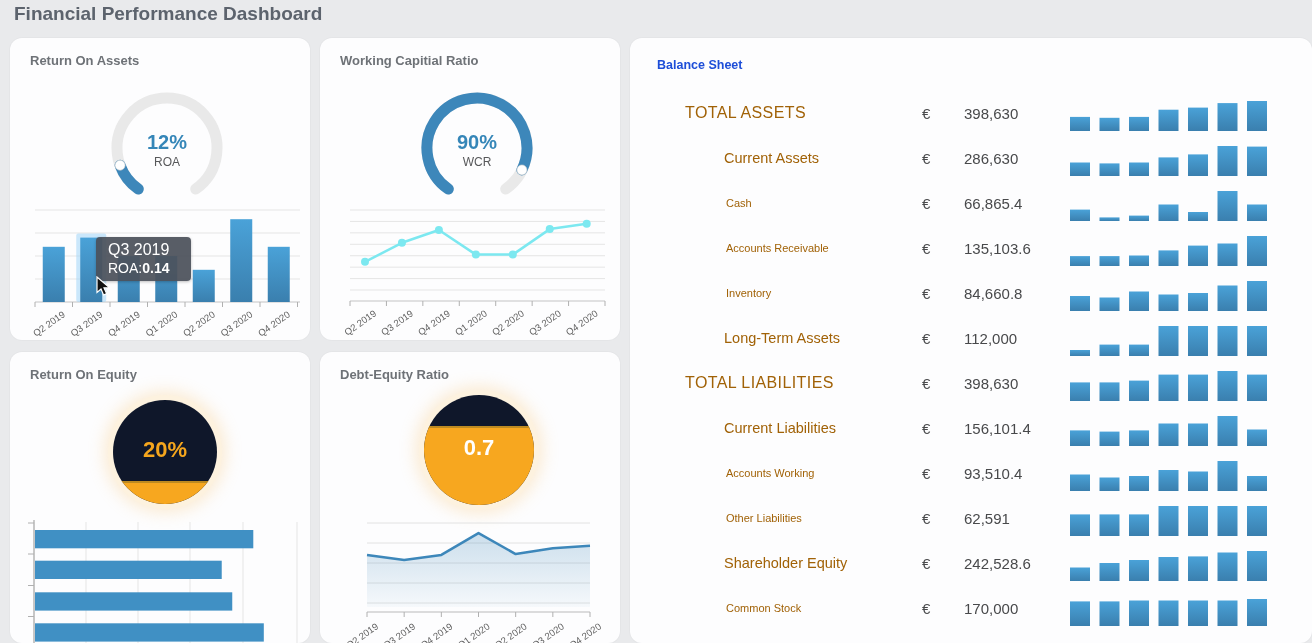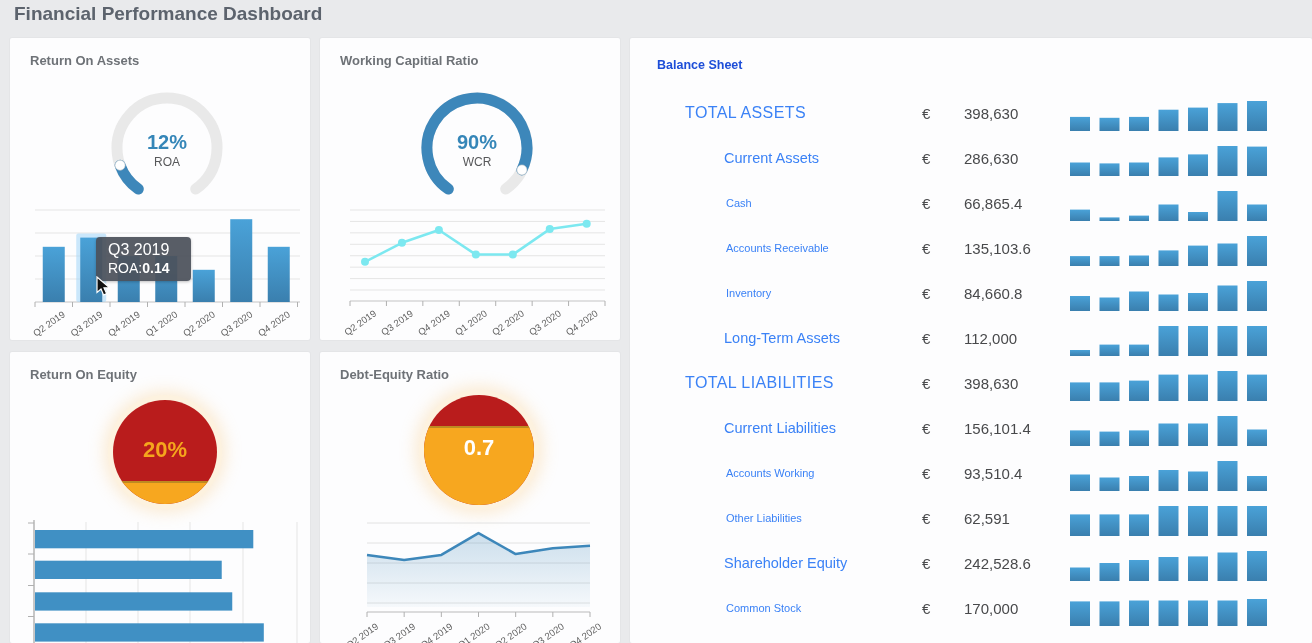--- a/index.html
+++ b/index.html
@@ -1,50 +1,50 @@
 <!DOCTYPE html>
 <html><head>
 <meta charset="utf-8">
 <style>
   html,body{margin:0;padding:0;width:1312px;height:643px;overflow:hidden;
     background:#e9eaec;font-family:"Liberation Sans",sans-serif;}
   .page{position:relative;width:1203px;height:643px;}
   .page-title{position:absolute;left:14px;top:3px;font-size:19px;font-weight:bold;color:#5c636d;margin:0;}
-  .panel{position:absolute;background:#fdfdfe;border-radius:2px;box-shadow:0 0 0 1px rgba(0,0,0,0.02);}
+  .panel{position:absolute;background:#fdfdfe;border-radius:12px;box-shadow:0 0 0 1px rgba(0,0,0,0.02);}
   .p1{left:10px;top:38px;width:300px;height:302px;}
   .p2{left:320px;top:38px;width:300px;height:302px;}
   .p3{left:10px;top:352px;width:300px;height:291px;}
   .p4{left:320px;top:352px;width:300px;height:291px;}
   .p5{left:630px;top:38px;width:682px;height:605px;}
   .panel-title{position:absolute;left:20px;top:15px;margin:0;font-size:13px;font-weight:bold;color:#6e7277;}
   .p5 .panel-title{left:27px;top:20px;font-size:12.5px;color:#1d4ed8;}
   .gauge-svg{position:absolute;left:82px;top:45px;}
   .chart-svg{position:absolute;left:0;top:160px;}
   .chart-svg.low{top:168px;}
   .xlab{font-size:9.5px;fill:#5f5f5f;}
   
-  .liquid{position:absolute;border-radius:50%;background:#b91c1c;overflow:hidden;
+  .liquid{position:absolute;border-radius:50%;background:#0f172a;overflow:hidden;
     box-shadow:0 0 0 5px #fdf2df,0 0 16px 9px rgba(247,190,100,0.28);}
   .liquid .fill{position:absolute;left:0;right:0;bottom:0;background:#f7a71f;border-top:2px solid #bd8a21;}
   .liquid .val{position:absolute;left:0;width:100%;text-align:center;font-weight:bold;font-size:22px;}
   .lq-roe{left:103px;top:48px;width:104px;height:104px;}
   .lq-roe .val{top:37px;color:#f5a61d;}
   .lq-der{left:104px;top:43px;width:110px;height:110px;}
   .lq-der .val{top:40px;color:#ffffff;}
   
   .tooltip{position:absolute;left:86px;top:199px;width:95px;height:44px;background:rgba(75,81,90,0.93);
     border-radius:4px;color:#fff;z-index:5;box-shadow:0 1px 3px rgba(0,0,0,0.25);}
   .tt-title{position:absolute;left:12px;top:4px;font-size:16px;}
   .tt-line{position:absolute;left:12px;top:23px;font-size:14px;}
   .tt-line b{font-size:14px;}
   .cursor{position:absolute;left:86px;top:238px;z-index:6;}
   
   .bs-rows{position:absolute;left:0;top:52px;width:682px;}
   .bs-row{position:relative;height:45px;}
-  .bs-label{position:absolute;top:50%;transform:translateY(-50%);color:#3b82f6;white-space:nowrap;}
+  .bs-label{position:absolute;top:50%;transform:translateY(-50%);color:#a16207;white-space:nowrap;}
   .bs-row.lvl0 .bs-label{left:55px;font-size:16px;letter-spacing:0.4px;}
   .bs-row.lvl1 .bs-label{left:94px;font-size:14.5px;}
   .bs-row.lvl2 .bs-label{left:96px;font-size:11px;}
   .bs-cur{position:absolute;left:292px;top:50%;transform:translateY(-50%);font-size:15px;color:#48494b;}
   .bs-val{position:absolute;left:334px;top:50%;transform:translateY(-50%);font-size:15px;color:#48494b;}
   .bs-spark{position:absolute;left:440px;top:9px;}
 </style>
 </head>
 <body>
 

